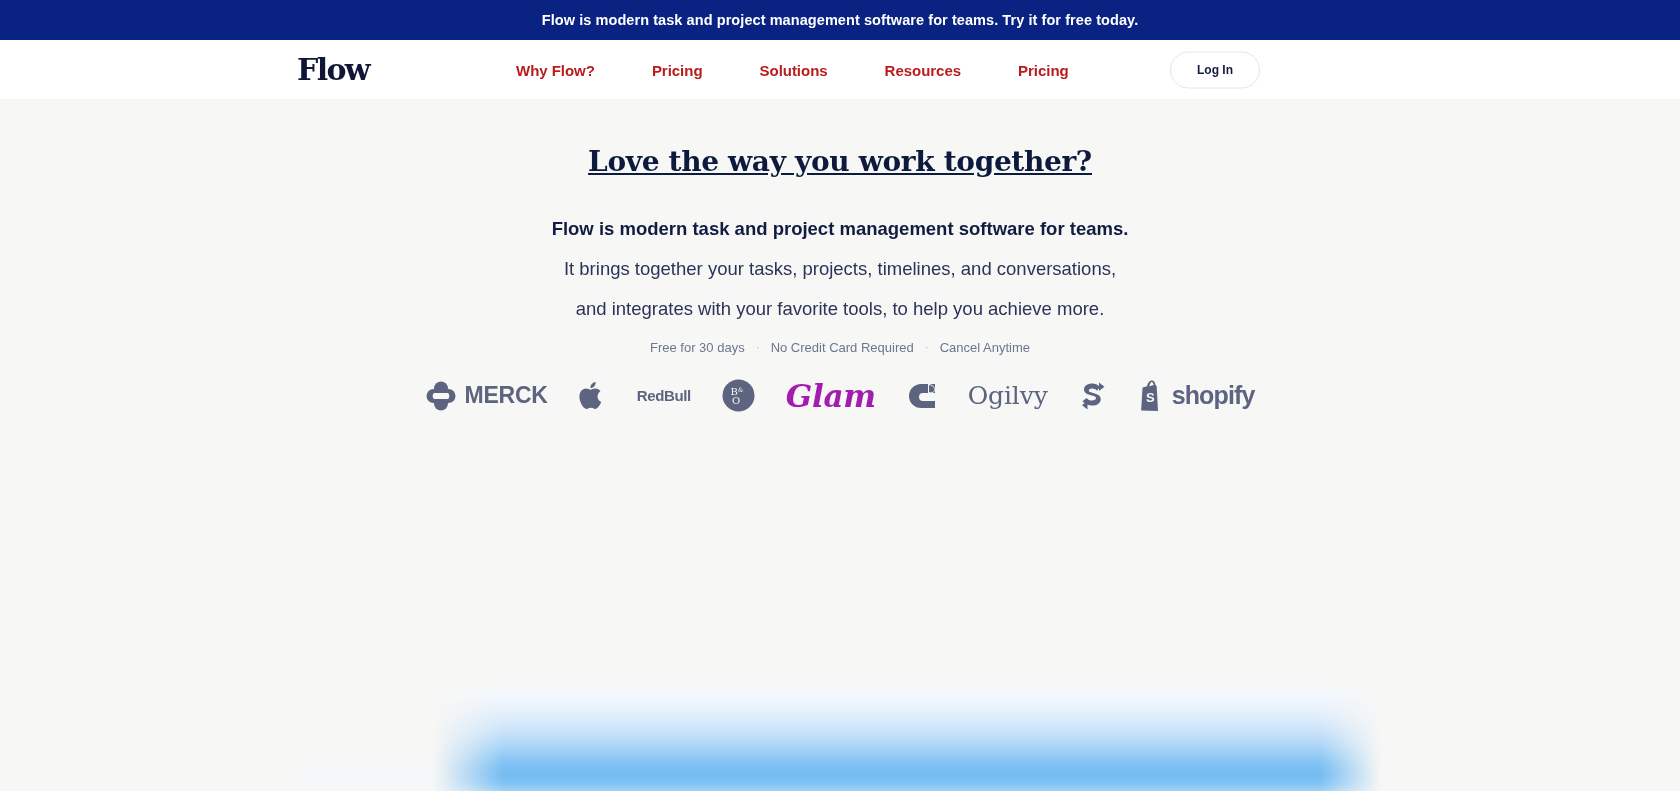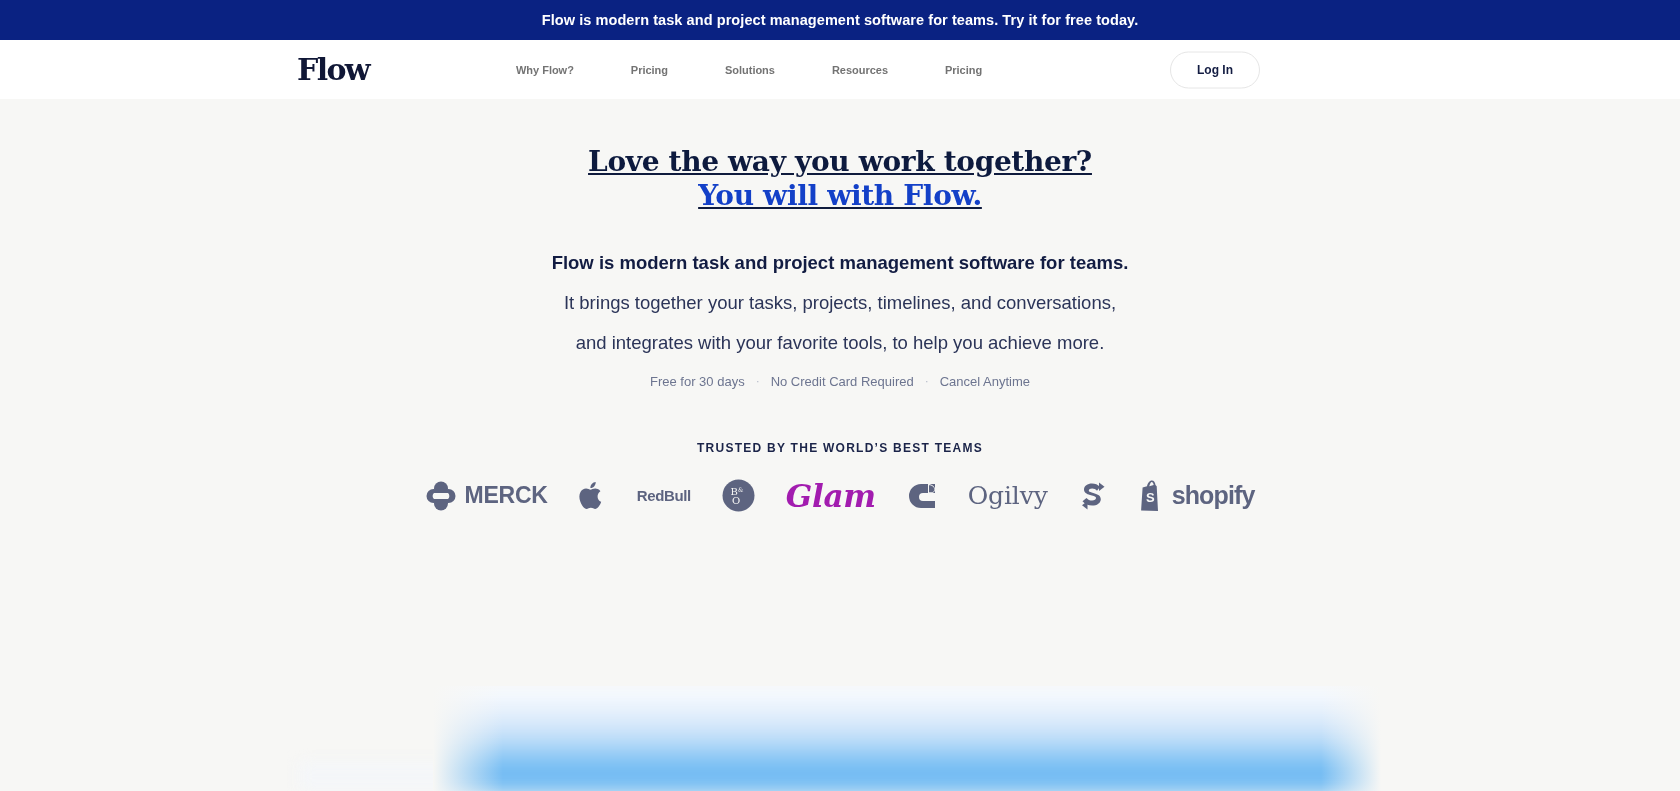--- a/index.html
+++ b/index.html
@@ -66,23 +66,23 @@
   .nav-links {
     position: absolute;
     left: 516px;
     top: 50%;
     transform: translateY(-50%);
     display: flex;
     align-items: center;
     gap: 57px;
   }
   .nav-link {
-    font-size: 11px;
-    font-weight: 700;
-    color: #737373;
+    font-size: 15px;
+    font-weight: 700;
+    color: #b91c1c;
     text-decoration: none;
     white-space: nowrap;
     letter-spacing: -0.002em;
   }
 
   .login-btn {
     position: absolute;
     right: 420px;
     top: 50%;
     transform: translateY(-50%);
@@ -306,39 +306,37 @@
       <a class="nav-link" href="#">Pricing</a>
     </div>
 
     <button class="login-btn">Log In</button>
   </div>
 
   <div class="hero">
 
     <h1 class="headline">
       <span class="l1">Love the way you work together?</span>
-      <span class="l2">You will with Flow.</span>
     </h1>
 
     <div class="subcopy">
       <span class="strong">Flow is modern task and project management software for teams.</span>
       <span class="reg">It brings together your tasks, projects, timelines, and conversations,</span>
       <span class="reg">and integrates with your favorite tools, to help you achieve more.</span>
     </div>
 
 
     <div class="fineprint">
       <span>Free for 30 days</span>
       <span class="dot">·</span>
       <span>No Credit Card Required</span>
       <span class="dot">·</span>
       <span>Cancel Anytime</span>
     </div>
 
-    <div class="trusted-label">TRUSTED BY THE WORLD’S BEST TEAMS</div>
 
     <div class="logo-row">
 
       <div class="brand">
         <span>
           <svg width="30" height="30" viewBox="0 0 30 30">
             <circle cx="15" cy="7.5" r="7" fill="#5d6480"></circle>
             <circle cx="15" cy="22.5" r="7" fill="#5d6480"></circle>
             <circle cx="7.5" cy="15" r="7" fill="#5d6480"></circle>
             <circle cx="22.5" cy="15" r="7" fill="#5d6480"></circle>

